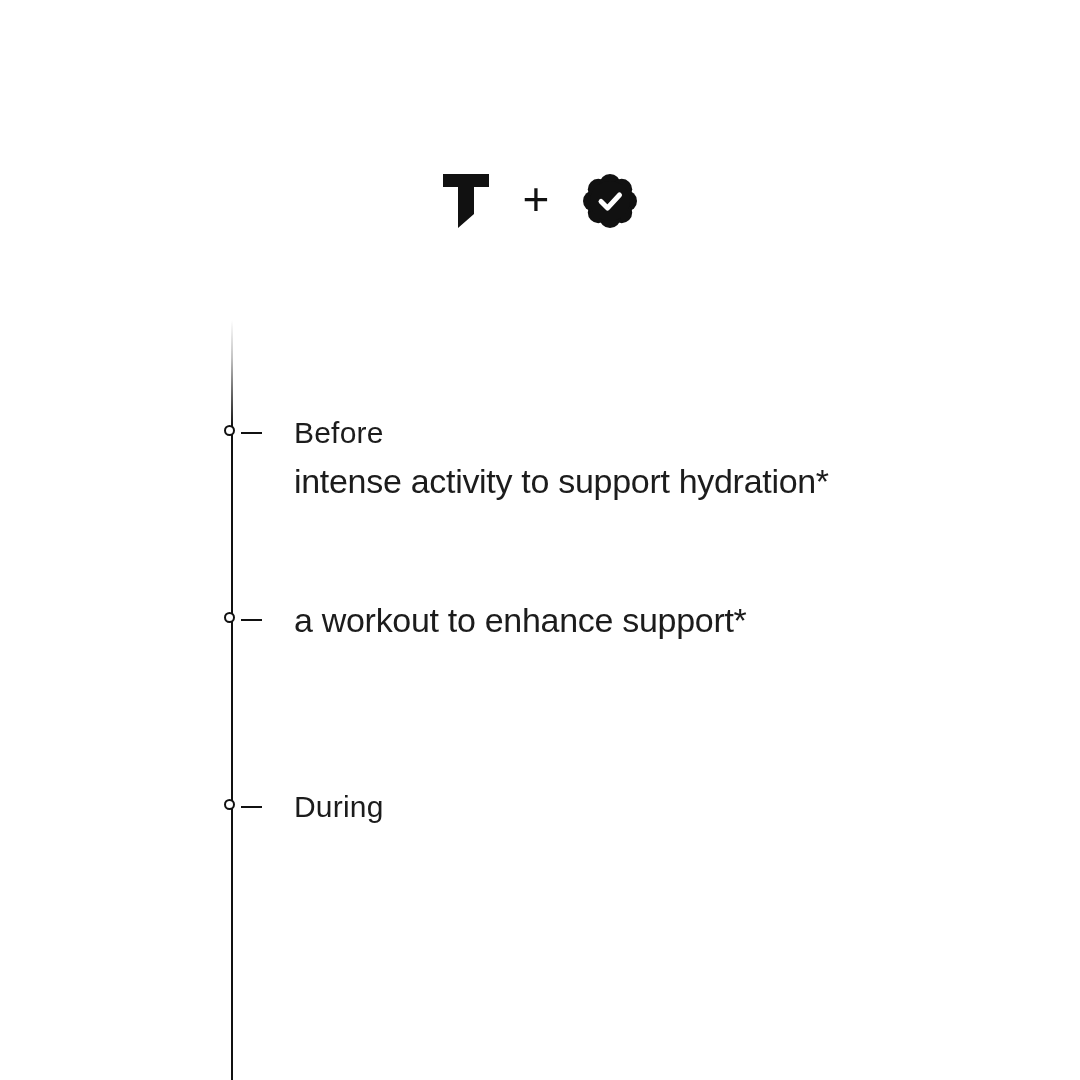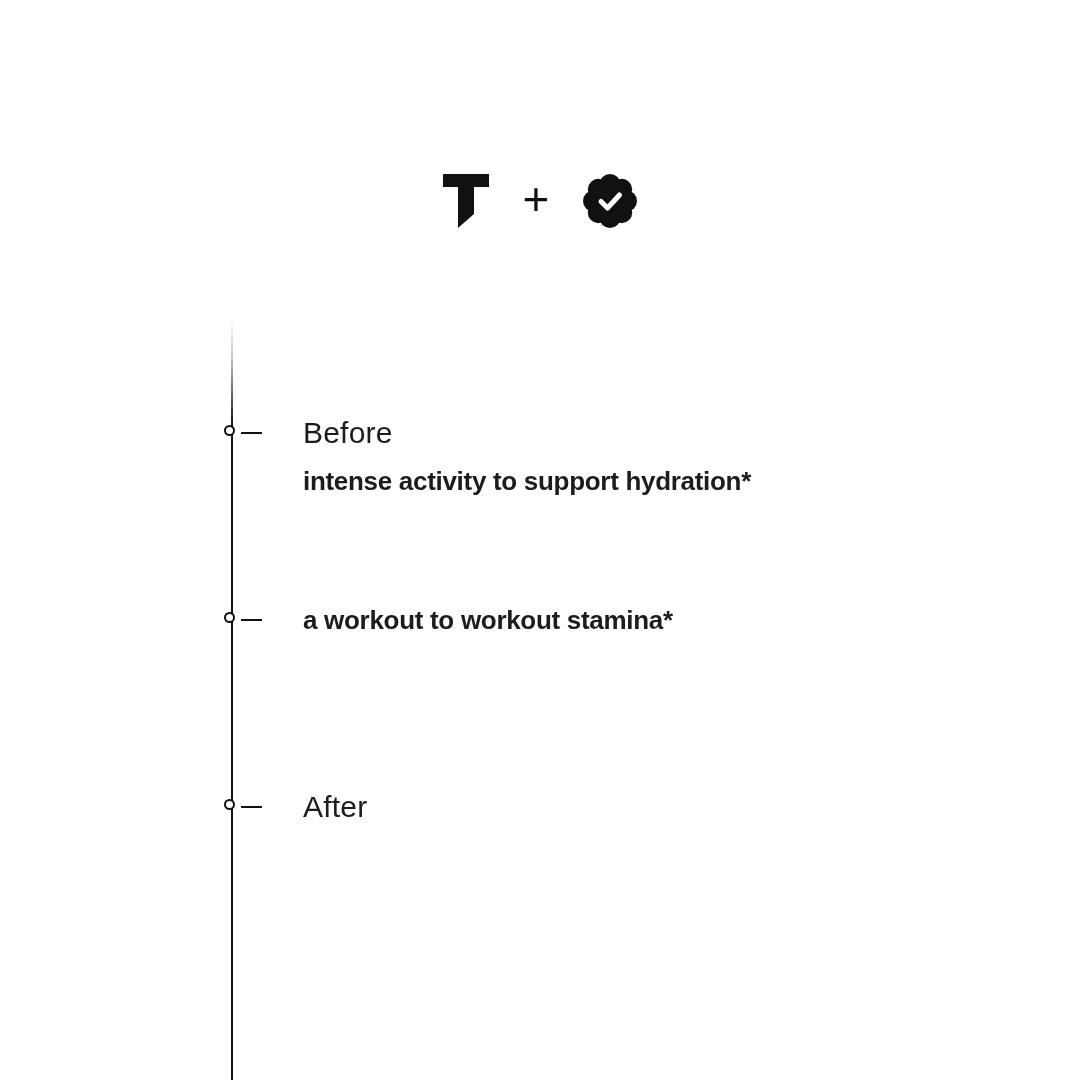--- a/index.html
+++ b/index.html
@@ -58,31 +58,31 @@
     background: #ffffff;
   }
   .tick {
     position: absolute;
     left: 241px;
     top: -1px;
     width: 21px;
     height: 2px;
     background: #111111;
   }
-  .item-text { position: absolute; left: 303px; top: -24px; white-space: nowrap; }
+  .item-text { position: absolute; left: 294px; top: -24px; white-space: nowrap; }
   .item-label {
     font-size: 30px;
     font-weight: 400;
     line-height: 48px;
     color: #1c1c1c;
     letter-spacing: 0.2px;
   }
   .item-desc {
-    font-size: 26px;
-    font-weight: 700;
+    font-size: 34px;
+    font-weight: 400;
     line-height: 48px;
     color: #1c1c1c;
     letter-spacing: -0.3px;
   }
 </style>
 </head>
 <body>
 
 <div class="canvas">
 
@@ -117,25 +117,25 @@
     <div class="item-text">
       <div class="item-label">Before</div>
       <div class="item-desc">intense activity to support hydration*</div>
     </div>
   </section>
 
   <section class="timeline-item" style="top:620px">
     <span class="marker"></span>
     <span class="tick"></span>
     <div class="item-text">
-      <div class="item-desc">a workout to workout stamina*</div>
+      <div class="item-desc">a workout to enhance support*</div>
     </div>
   </section>
 
   <section class="timeline-item" style="top:807px">
     <span class="marker"></span>
     <span class="tick"></span>
     <div class="item-text">
-      <div class="item-label">After</div>
+      <div class="item-label">During</div>
     </div>
   </section>
 
 </div>
 
 </body></html>

